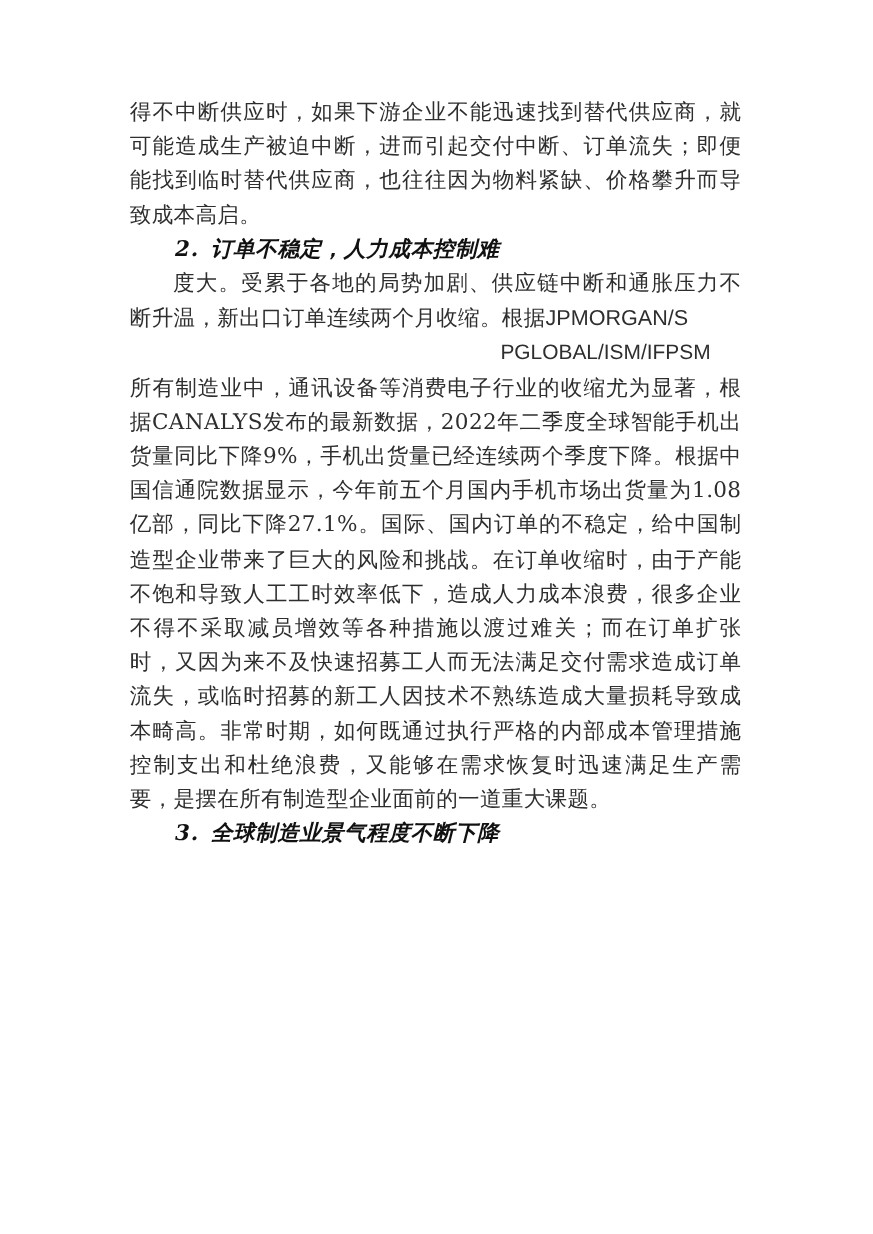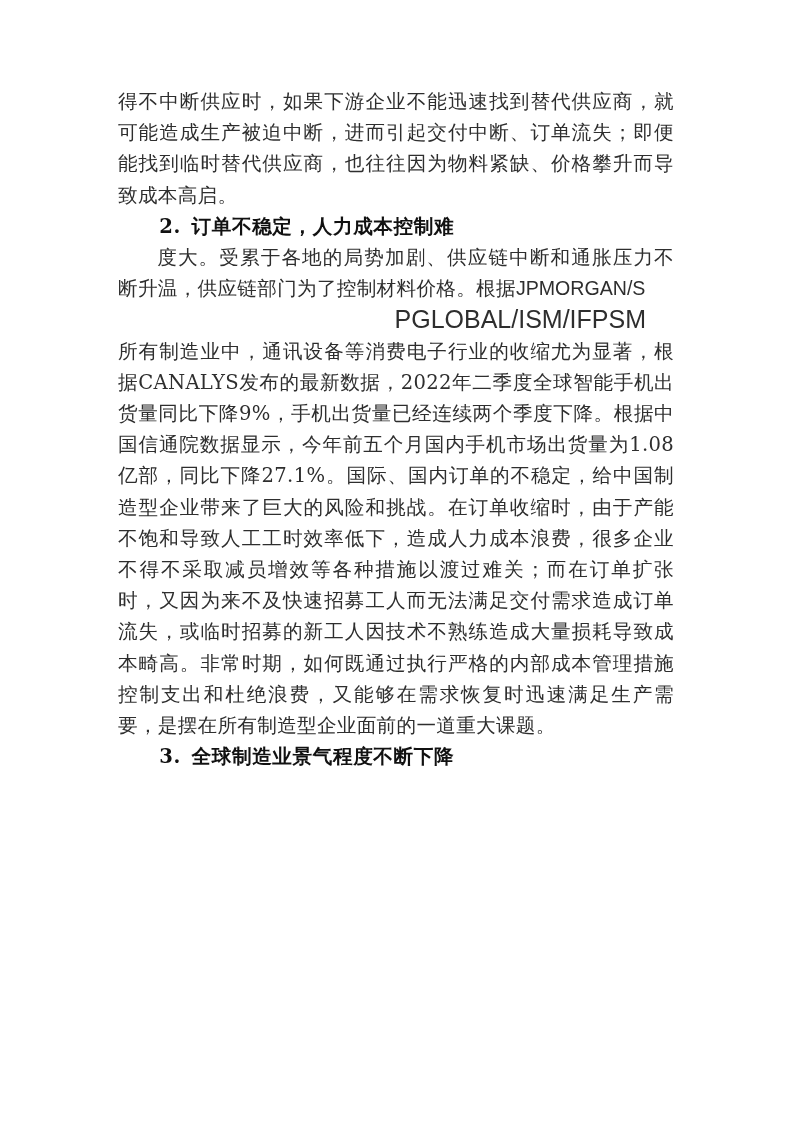--- a/index.html
+++ b/index.html
@@ -43,34 +43,35 @@
   }
   .heading {
     margin: 0;
     font-size: 19.6px;
     line-height: 31.2px;
     font-weight: bold;
     color: #111111;
     text-indent: 2.1em;
     letter-spacing: 0.6px;
     font-family: "DejaVu Sans", "Liberation Sans", sans-serif;
+    font-style: italic;
   }
   .heading .num {
     font-family: "DejaVu Serif", "Liberation Serif", serif;
     font-weight: bold;
     margin-right: 0.55em;
   }
   .latin {
     font-family: Liberation Sans, sans-serif;
     letter-spacing: 0;
   }
   
   .break-line {
     margin: 0;
-    font-size: 25px;
+    font-size: 19px;
     line-height: 31.2px;
     text-align: right;
     padding-right: 28px;
     color: #2e2e2e;
     font-family: "DejaVu Serif", "Liberation Serif", serif;
   }
   .nobr {
     white-space: nowrap;
   }
 </style>
@@ -79,21 +80,21 @@
 
 <div class="page">
   <div class="text-column">
 
     <p class="para">得不中断供应时，如果下游企业不能迅速找到替代供应商，就可能造成生产被迫中断，进而引起交付中断、订单流失；即便能找到临时替代供应商，也往往因为物料紧缺、价格攀升而导致成本高启。</p>
 
     <p class="heading">
       <span class="num">2.</span><span>订单不稳定，人力成本控制难</span>
     </p>
 
-    <p class="para indent"><span>度大。受累于各地的局势加剧、供应链中断和通胀压力不断升温，供应链部门为了控制材料价格。根据</span><span class="latin nobr">JPMORGAN/S</span></p>
+    <p class="para indent"><span>度大。受累于各地的局势加剧、供应链中断和通胀压力不断升温，新出口订单连续两个月收缩。根据</span><span class="latin nobr">JPMORGAN/S</span></p>
 
     <p class="break-line"><span class="latin nobr">PGLOBAL/ISM/IFPSM</span></p>
 
 
     <p class="para">所有制造业中，通讯设备等消费电子行业的收缩尤为显著，根据CANALYS发布的最新数据，2022年二季度全球智能手机出货量同比下降9%，手机出货量已经连续两个季度下降。根据中国信通院数据显示，今年前五个月国内手机市场出货量为1.08亿部，同比下降27.1%。国际、国内订单的不稳定，给中国制造型企业带来了巨大的风险和挑战。在订单收缩时，由于产能不饱和导致人工工时效率低下，造成人力成本浪费，很多企业不得不采取减员增效等各种措施以渡过难关；而在订单扩张时，又因为来不及快速招募工人而无法满足交付需求造成订单流失，或临时招募的新工人因技术不熟练造成大量损耗导致成本畸高。非常时期，如何既通过执行严格的内部成本管理措施控制支出和杜绝浪费，又能够在需求恢复时迅速满足生产需要，是摆在所有制造型企业面前的一道重大课题。</p>
 
     <p class="heading">
       <span class="num">3.</span><span>全球制造业景气程度不断下降</span>
     </p>
 

